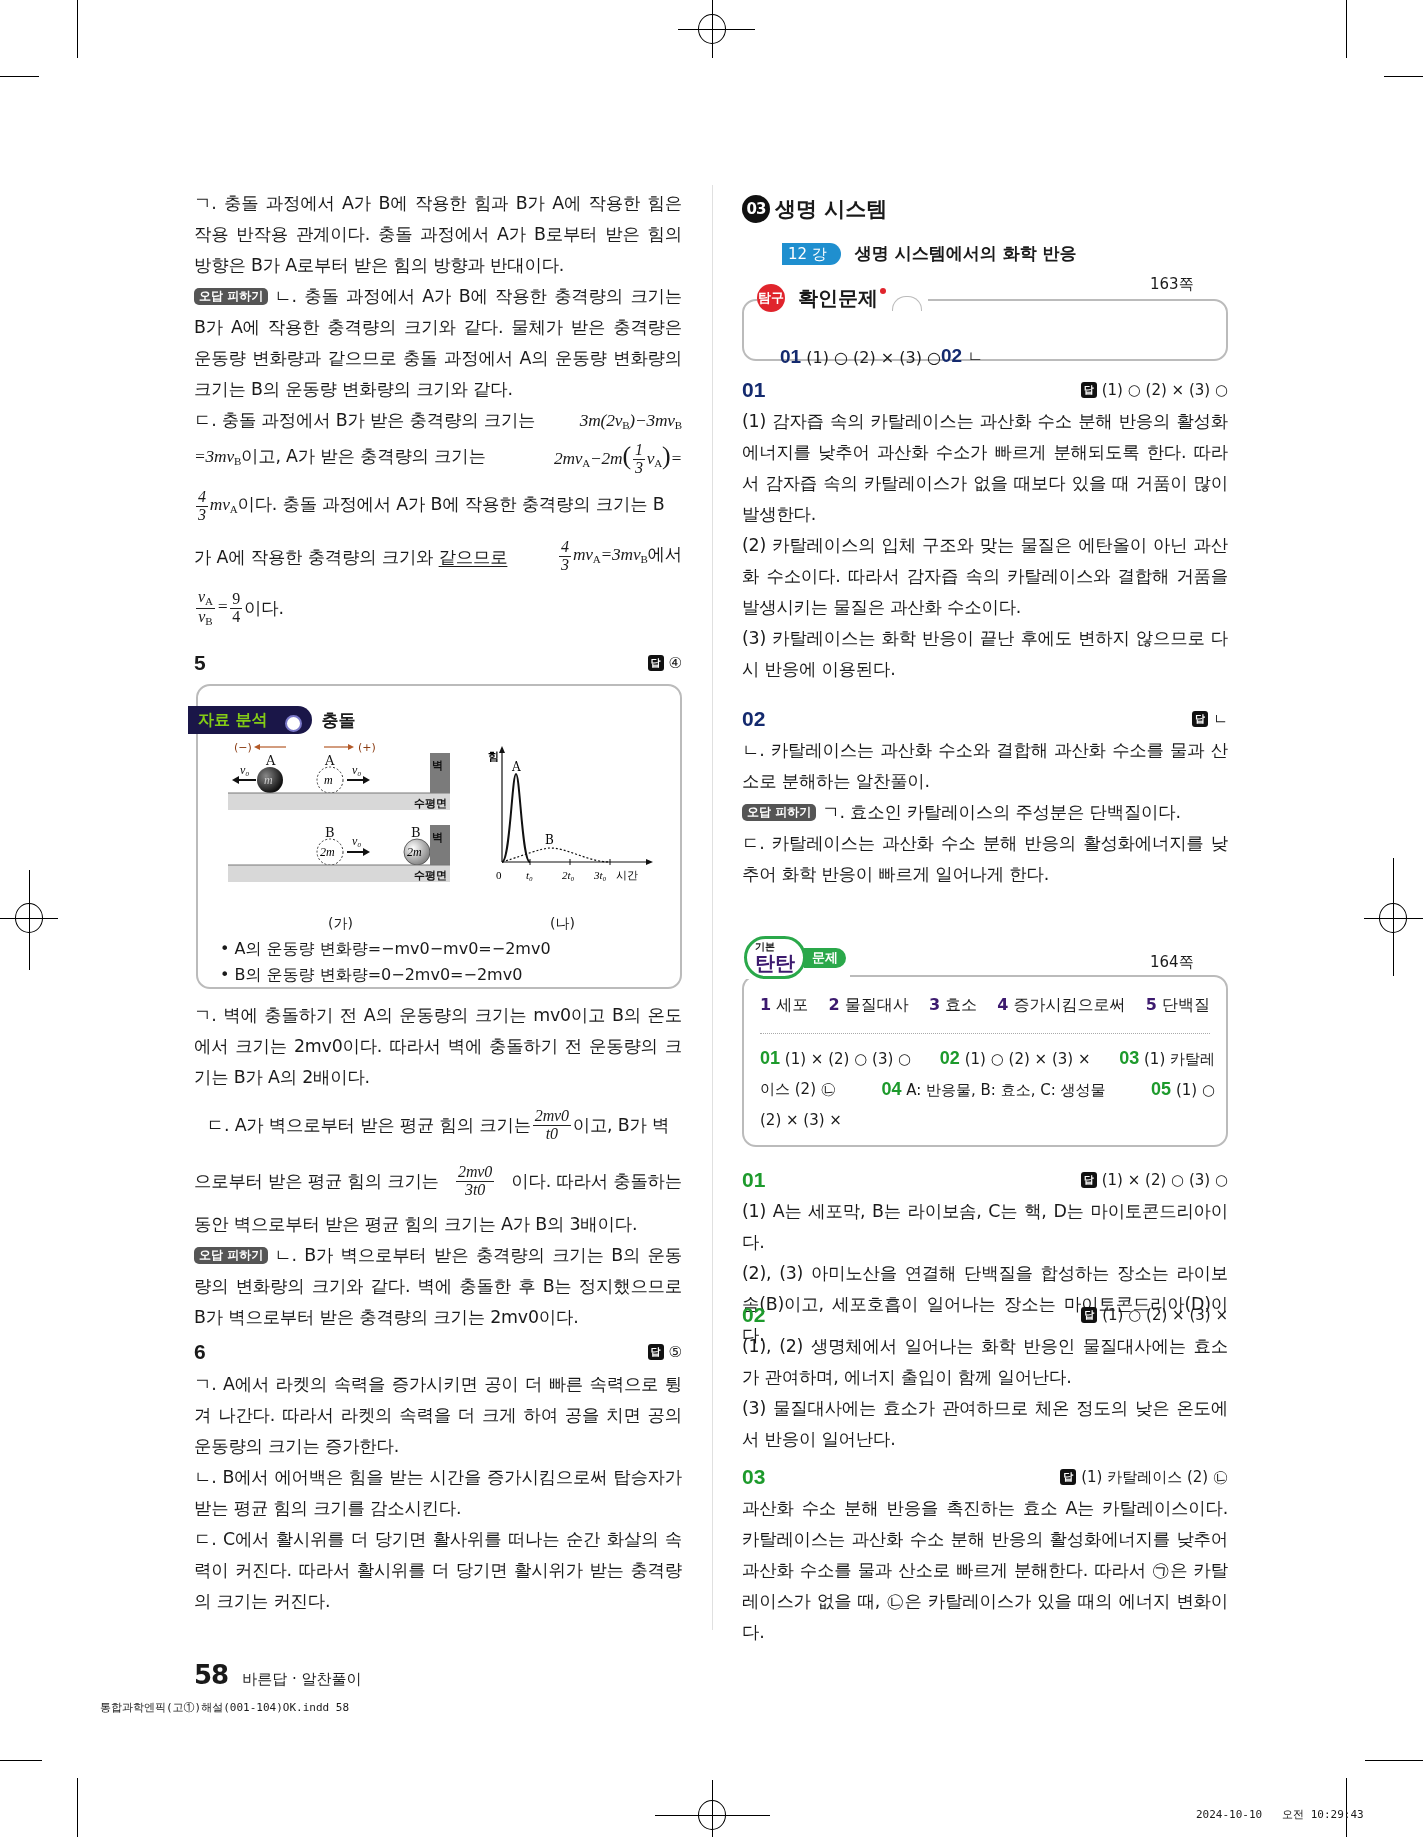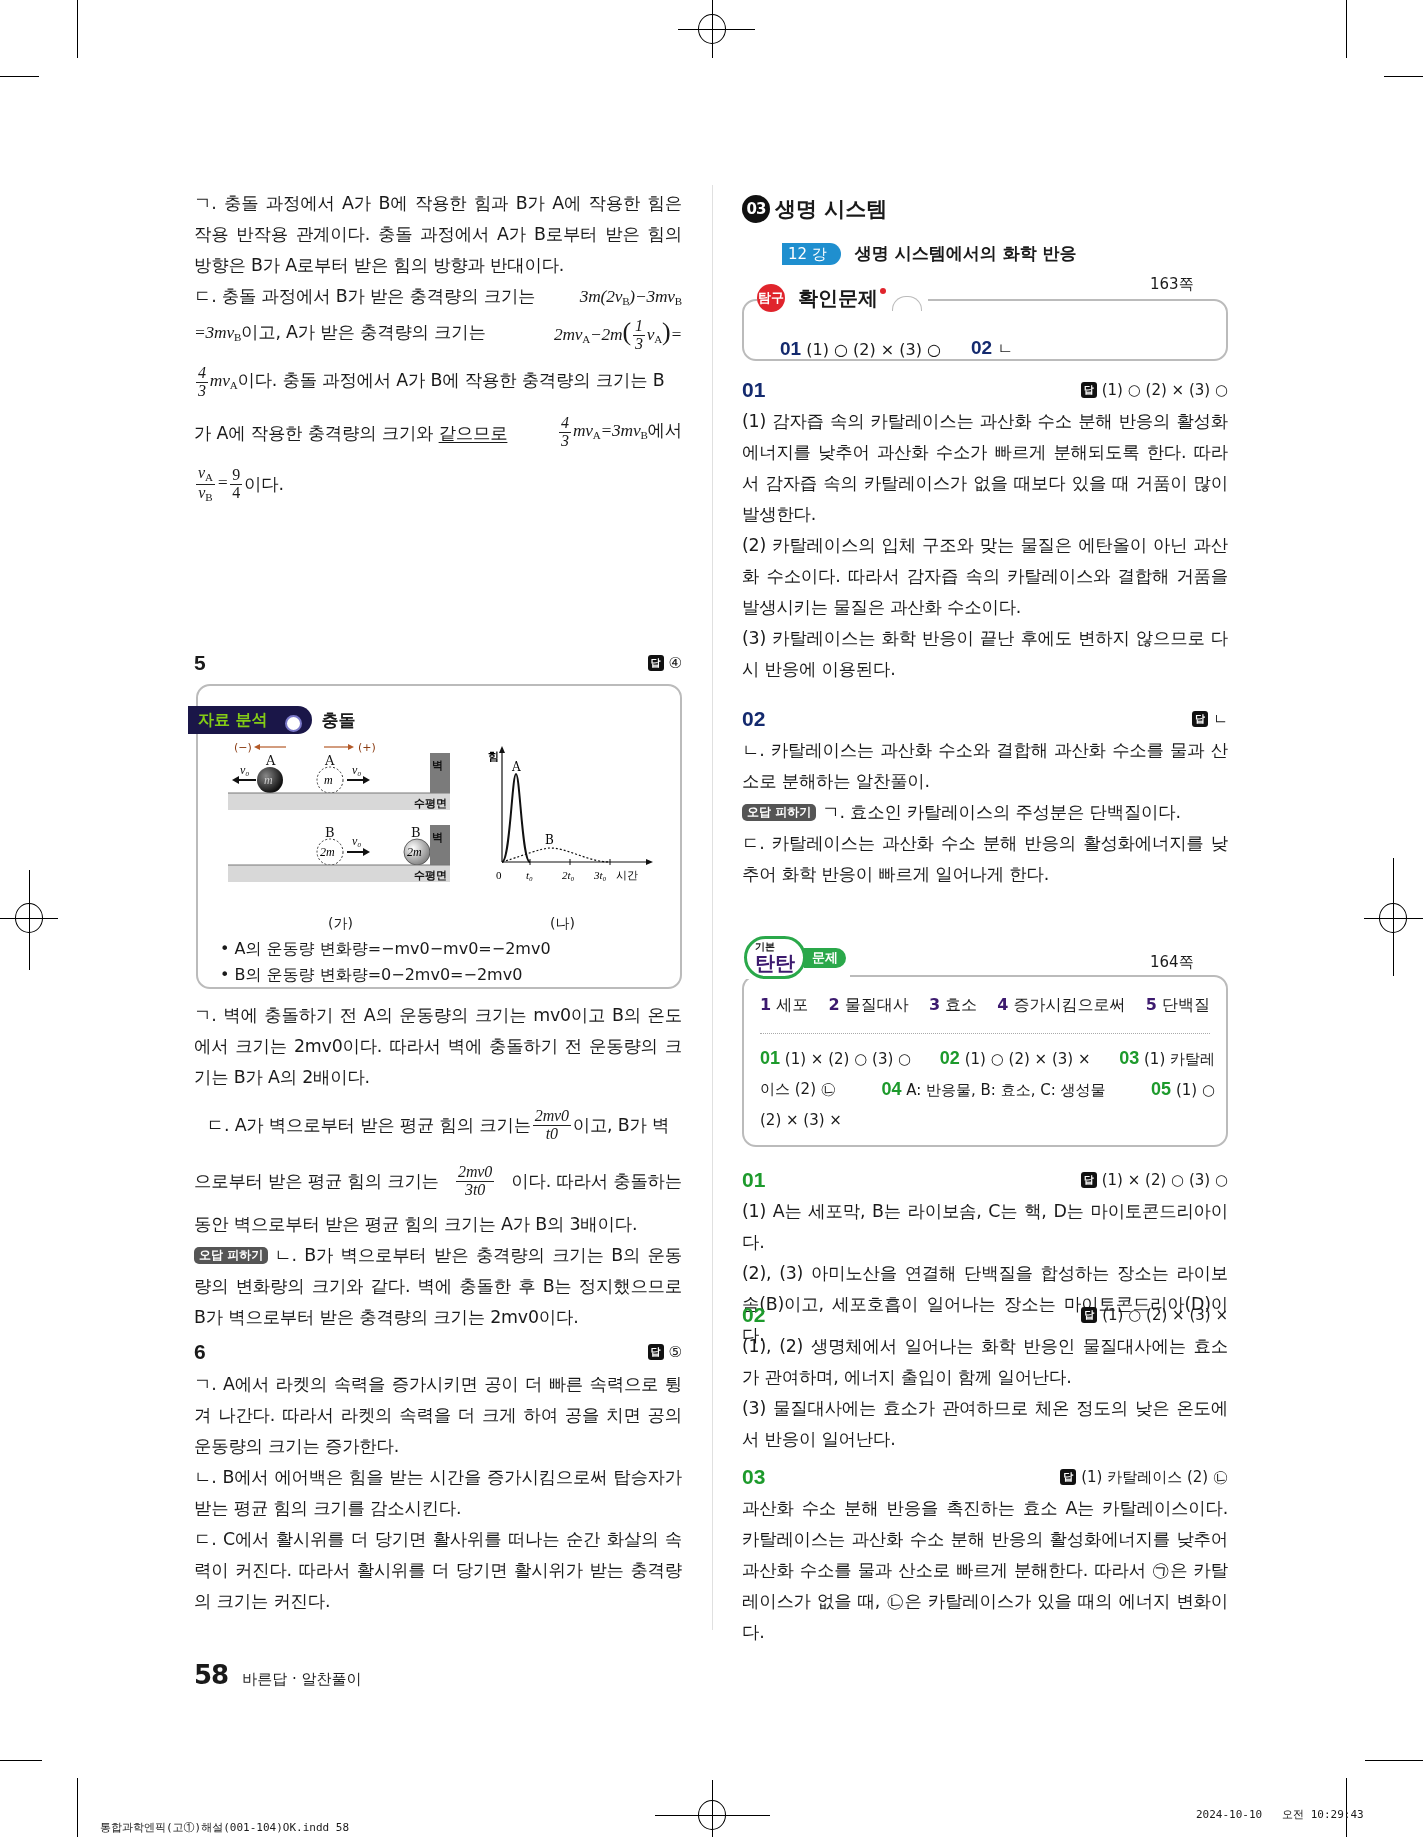--- a/index.html
+++ b/index.html
@@ -64,20 +64,23 @@
   <div class="vline" style="left:77px; top:1778px; height:59px;"></div>
   <div class="hline" style="left:1365px; top:1760px; width:58px;"></div>
   <div class="vline" style="left:1346px; top:1778px; height:59px;"></div>
   <div class="hline" style="left:655px; top:1815px; width:115px;"></div>
   <div class="vline" style="left:712px; top:1780px; height:57px;"></div>
   <div class="reg" style="left:698px; top:1800px;"></div>
 </div>
 
 <div class="col col-left" style="top:188px;">
   <p class="para">ㄱ. 충돌 과정에서 A가 B에 작용한 힘과 B가 A에 작용한 힘은 작용 반작용 관계이다. 충돌 과정에서 A가 B로부터 받은 힘의 방향은 B가 A로부터 받은 힘의 방향과 반대이다.</p>
+  <p class="para">
+    <span class="badge-odap">오답 피하기</span><span>ㄴ. 충돌 과정에서 A가 B에 작용한 충격량의 크기는 B가 A에 작용한 충격량의 크기와 같다. 물체가 받은 충격량은 운동량 변화량과 같으므로 충돌 과정에서 A의 운동량 변화량의 크기는 B의 운동량 변화량의 크기와 같다.</span>
+  </p>
 
   <div>
     <div style="height:31px; display:flex; justify-content:space-between;">
       <span>ㄷ. 충돌 과정에서 B가 받은 충격량의 크기는 </span>
       <span class="ital">3m(2v<span class="sub">B</span>)−3mv<span class="sub">B</span></span>
     </div>
     <div style="height:46px; display:flex; align-items:center; justify-content:space-between;">
       <span><span class="ital">=3mv<span class="sub">B</span></span><span>이고, A가 받은 충격량의 크기는 </span></span>
       <span class="ital">2mv<span class="sub">A</span>−2m<span style="font-size:26px; font-style:normal;">(</span><span class="frac">
             <span class="num">1</span>
@@ -256,21 +259,21 @@
 <div class="abs" style="left:742px; top:195px; display:flex; align-items:center; gap:5px;">
   <span class="circle-num">03</span>
   <span style="font-size:21px; font-weight:bold;">생명 시스템</span>
 </div>
 <div class="abs" style="left:782px; top:242px; display:flex; align-items:center; gap:14px;">
   <span class="lecture-tag">12 강</span>
   <span style="font-size:17px; font-weight:bold;">생명 시스템에서의 화학 반응</span>
 </div>
 
 <div class="boxed" style="left:742px; top:299px; width:486px; height:62px;">
-  <div class="abs" style="left:36px; top:36px; font-size:16px; display:flex; gap:30px; align-items:center;">
+  <div class="abs" style="left:36px; top:44px; font-size:16px; display:flex; align-items:center;">
     <span><span class="qnum navy" style="font-size:19px;">01</span> <span>(1) ○ (2) × (3) ○</span></span>
     <span><span class="qnum navy" style="font-size:19px;">02</span> <span>ㄴ</span></span>
   </div>
 </div>
 <div class="abs" style="left:757px; top:284px; display:flex; align-items:center; background:#fff; padding-right:6px;">
   <span style="display:inline-block; background:#e0242c; color:#fff; font-weight:bold; font-size:13px; border-radius:50%; width:28px; height:28px; line-height:28px; text-align:center;">탐구</span>
   <span style="font-size:20px; font-weight:bold; margin-left:13px;">확인문제</span>
   <span style="display:inline-block; width:6px; height:6px; border-radius:50%; background:#e0242c; margin:-14px 0 0 2px;"></span>
   <span style="display:inline-block; width:28px; height:14px; border:1.5px solid #bbb; border-bottom:none; border-radius:14px 14px 0 0; margin-left:6px; margin-top:10px;"></span>
 </div>
@@ -366,14 +369,14 @@
     </span>
 </div>
 <div class="col col-right" style="top:1493px;">
   <p class="para">과산화 수소 분해 반응을 촉진하는 효소 A는 카탈레이스이다. 카탈레이스는 과산화 수소 분해 반응의 활성화에너지를 낮추어 과산화 수소를 물과 산소로 빠르게 분해한다. 따라서 ㉠은 카탈레이스가 없을 때, ㉡은 카탈레이스가 있을 때의 에너지 변화이다.</p>
 </div>
 
 <div class="abs" style="left:194px; top:1660px; display:flex; align-items:baseline; gap:14px;">
   <span style="font-size:26px; font-weight:bold; letter-spacing:-1px;">58</span>
   <span style="font-size:15px;">바른답 · 알찬풀이</span>
 </div>
-<div class="abs" style="left:100px; top:1820px; font-size:11px; font-family:'DejaVu Sans Mono', monospace;">통합과학엔픽(고①)해설(001-104)OK.indd   58</div>
+<div class="abs" style="left:100px; top:1700px; font-size:11px; font-family:'DejaVu Sans Mono', monospace;">통합과학엔픽(고①)해설(001-104)OK.indd   58</div>
 <div class="abs" style="left:1196px; top:1807px; font-size:11px; font-family:'DejaVu Sans Mono', monospace; white-space:pre;">2024-10-10   오전 10:29:43</div>
 
 </body></html>

